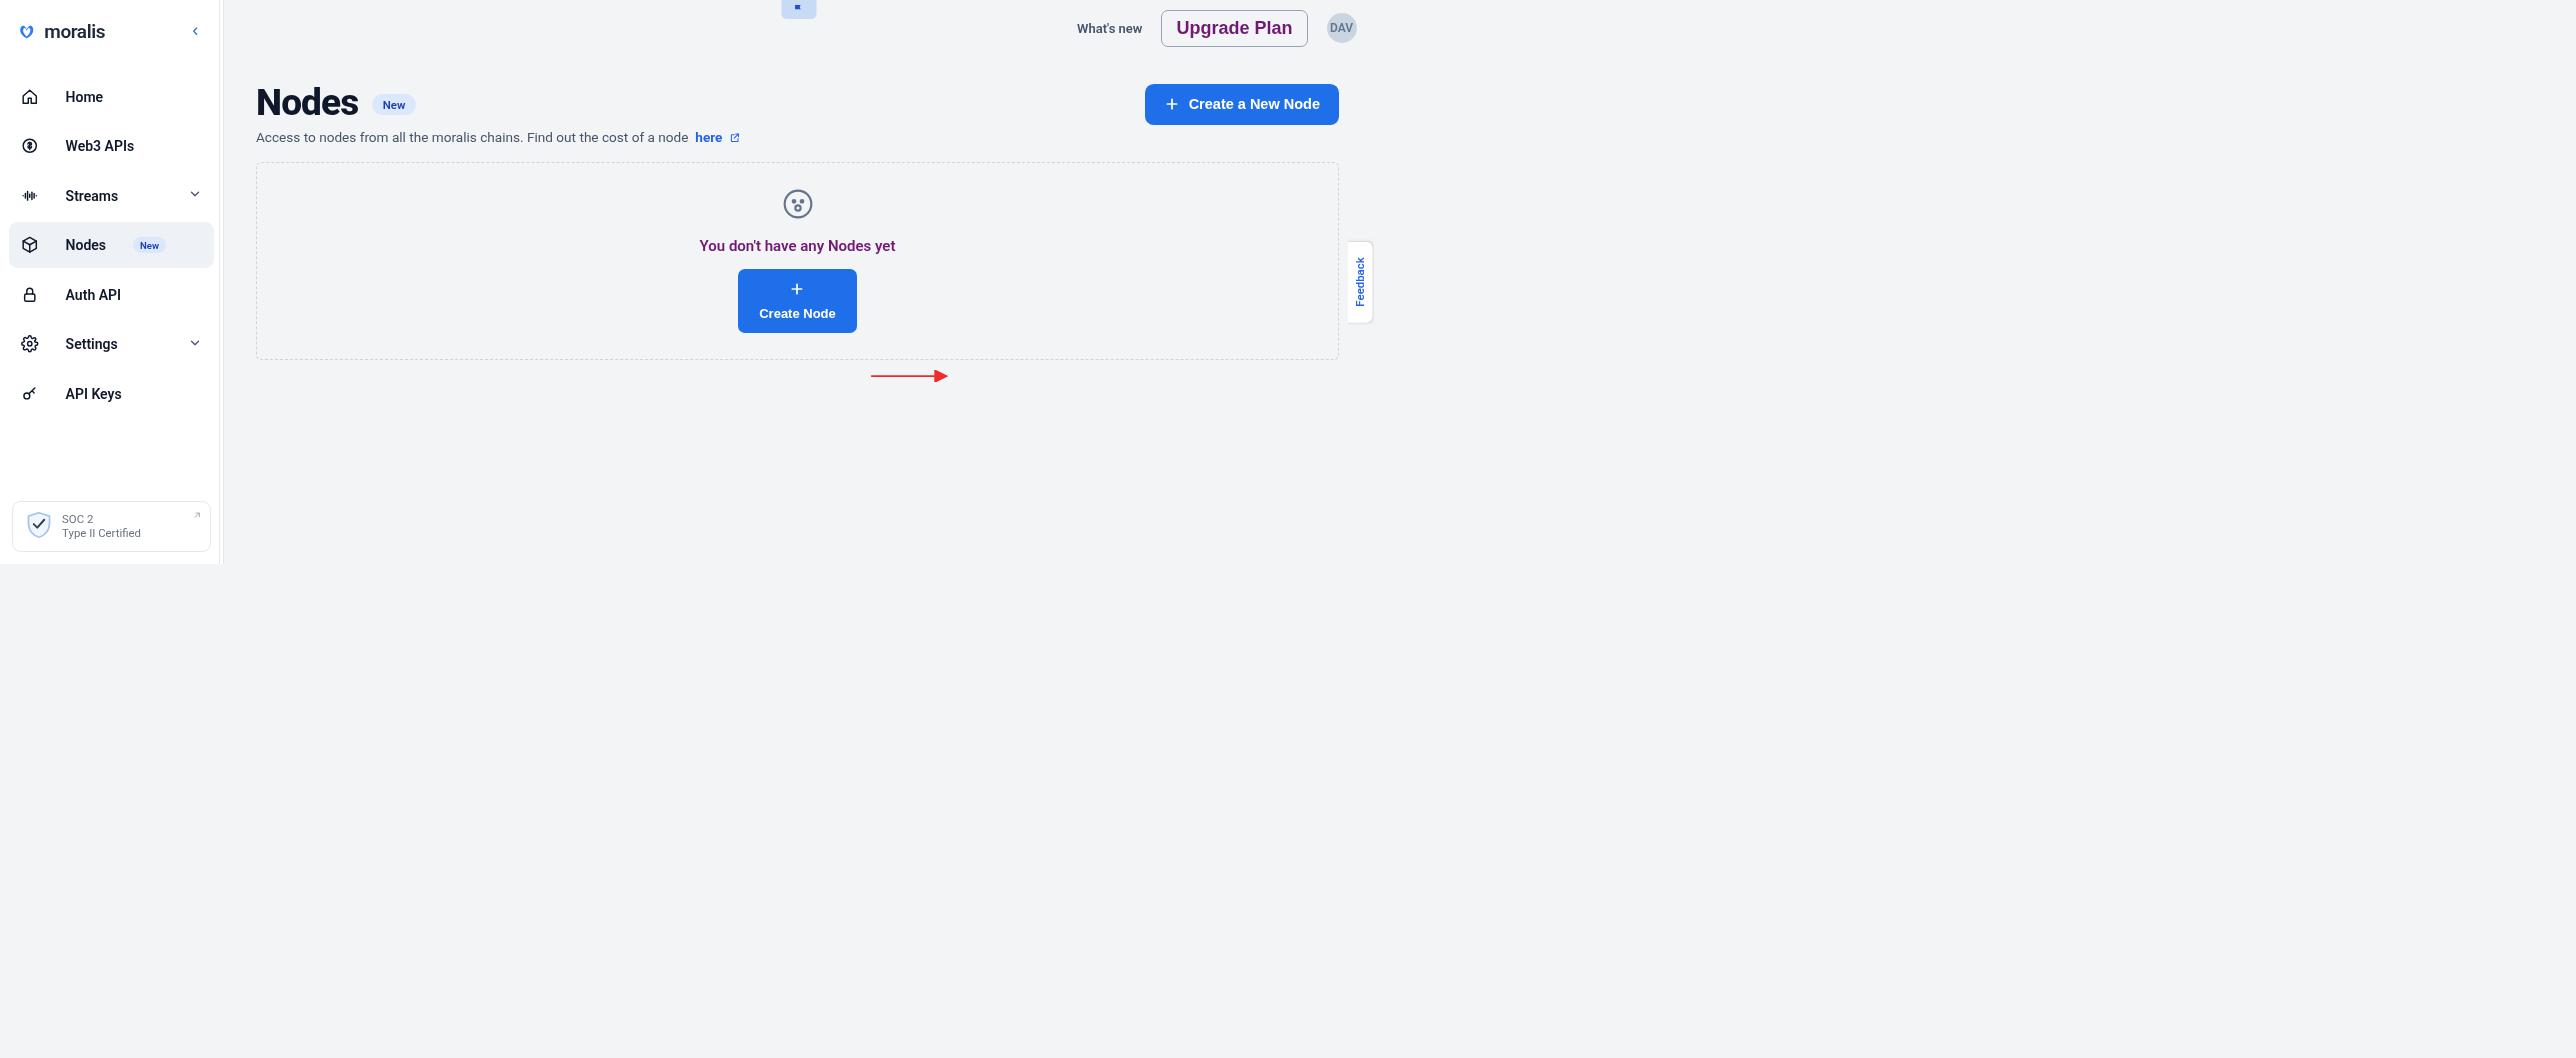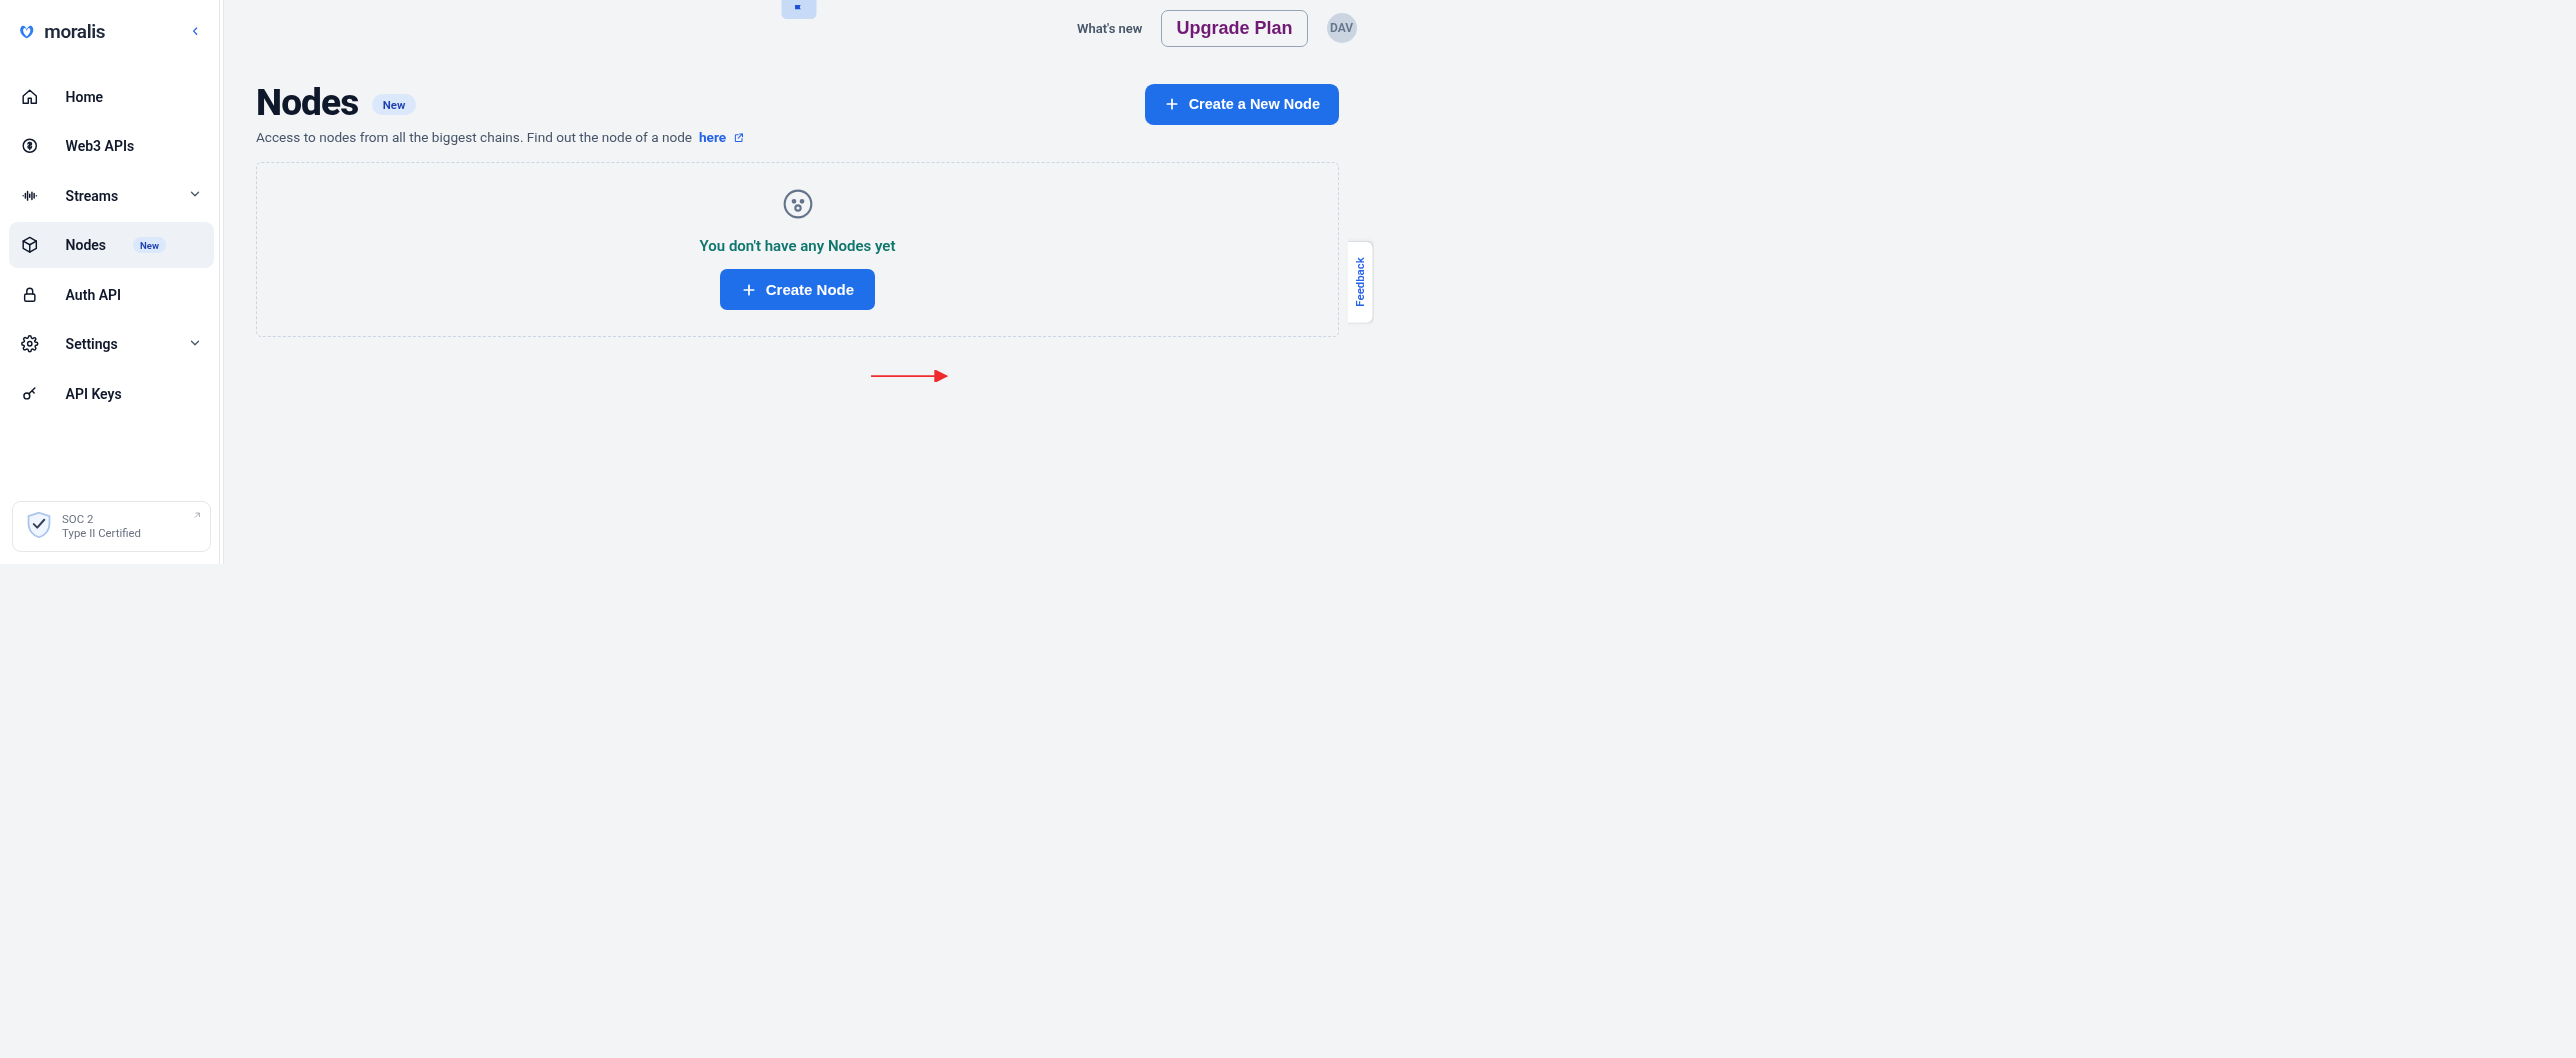--- a/index.html
+++ b/index.html
@@ -131,25 +131,25 @@
 
   .empty-panel {
     margin-top:16px;
     border:1.3px dashed #cbd5e1;
     border-radius:5.3px;
     padding:24.5px 0 26px 0;
     display:flex; flex-direction:column; align-items:center; gap:14px;
     position:relative;
   }
   .empty-face { color:#64748b; }
-  .empty-text { font-size:15px; font-weight:600; color:#0f766e; }
+  .empty-text { font-size:15px; font-weight:600; color:#701a75; }
   .create-node-btn {
     background:#1f6feb; color:#fff; border:none; border-radius:7px;
-    padding:12.3px 21px; font-size:15px; font-weight:600;
-    display:flex; align-items:center; gap:8.8px; cursor:pointer;
+    padding:12.3px 21px; font-size:13px; font-weight:600;
+    display:flex; align-items:center; gap:8.8px; cursor:pointer;flex-direction:column;
   }
 
   .arrow-annot {
     position:absolute; left:647px; top:370px;
     pointer-events:none;
   }
 
   .feedback-tab {
     position:absolute; right:0; top:50%; transform:translateY(-50%);
     background:#fff; border:0.9px solid #d1d5db; border-right:none;
@@ -309,21 +309,21 @@
     </div>
 
     <div class="content">
       <div class="page-head">
         <div>
           <div class="title-row">
             <h1 class="page-title">Nodes</h1>
             <span class="title-badge">New</span>
           </div>
           <p class="subtitle">
-            <span>Access to nodes from all the biggest chains. Find out the node of a node</span>
+            <span>Access to nodes from all the moralis chains. Find out the cost of a node</span>
             <a href="#">here</a>
             <span class="ext-icon">
               <svg width="11.4" height="11.4" viewBox="0 0 24 24" fill="none" stroke="currentColor" stroke-width="2.2" stroke-linecap="round" stroke-linejoin="round">
                   <path d="M14 4h6v6M20 4l-9 9M19 14v5a1 1 0 0 1-1 1H6a1 1 0 0 1-1-1V7a1 1 0 0 1 1-1h5"></path>
                 </svg>
             </span>
           </p>
         </div>
         <button class="primary-btn">
           <svg width="16" height="16" viewBox="0 0 24 24" fill="none" stroke="currentColor" stroke-width="2.6" stroke-linecap="round">

